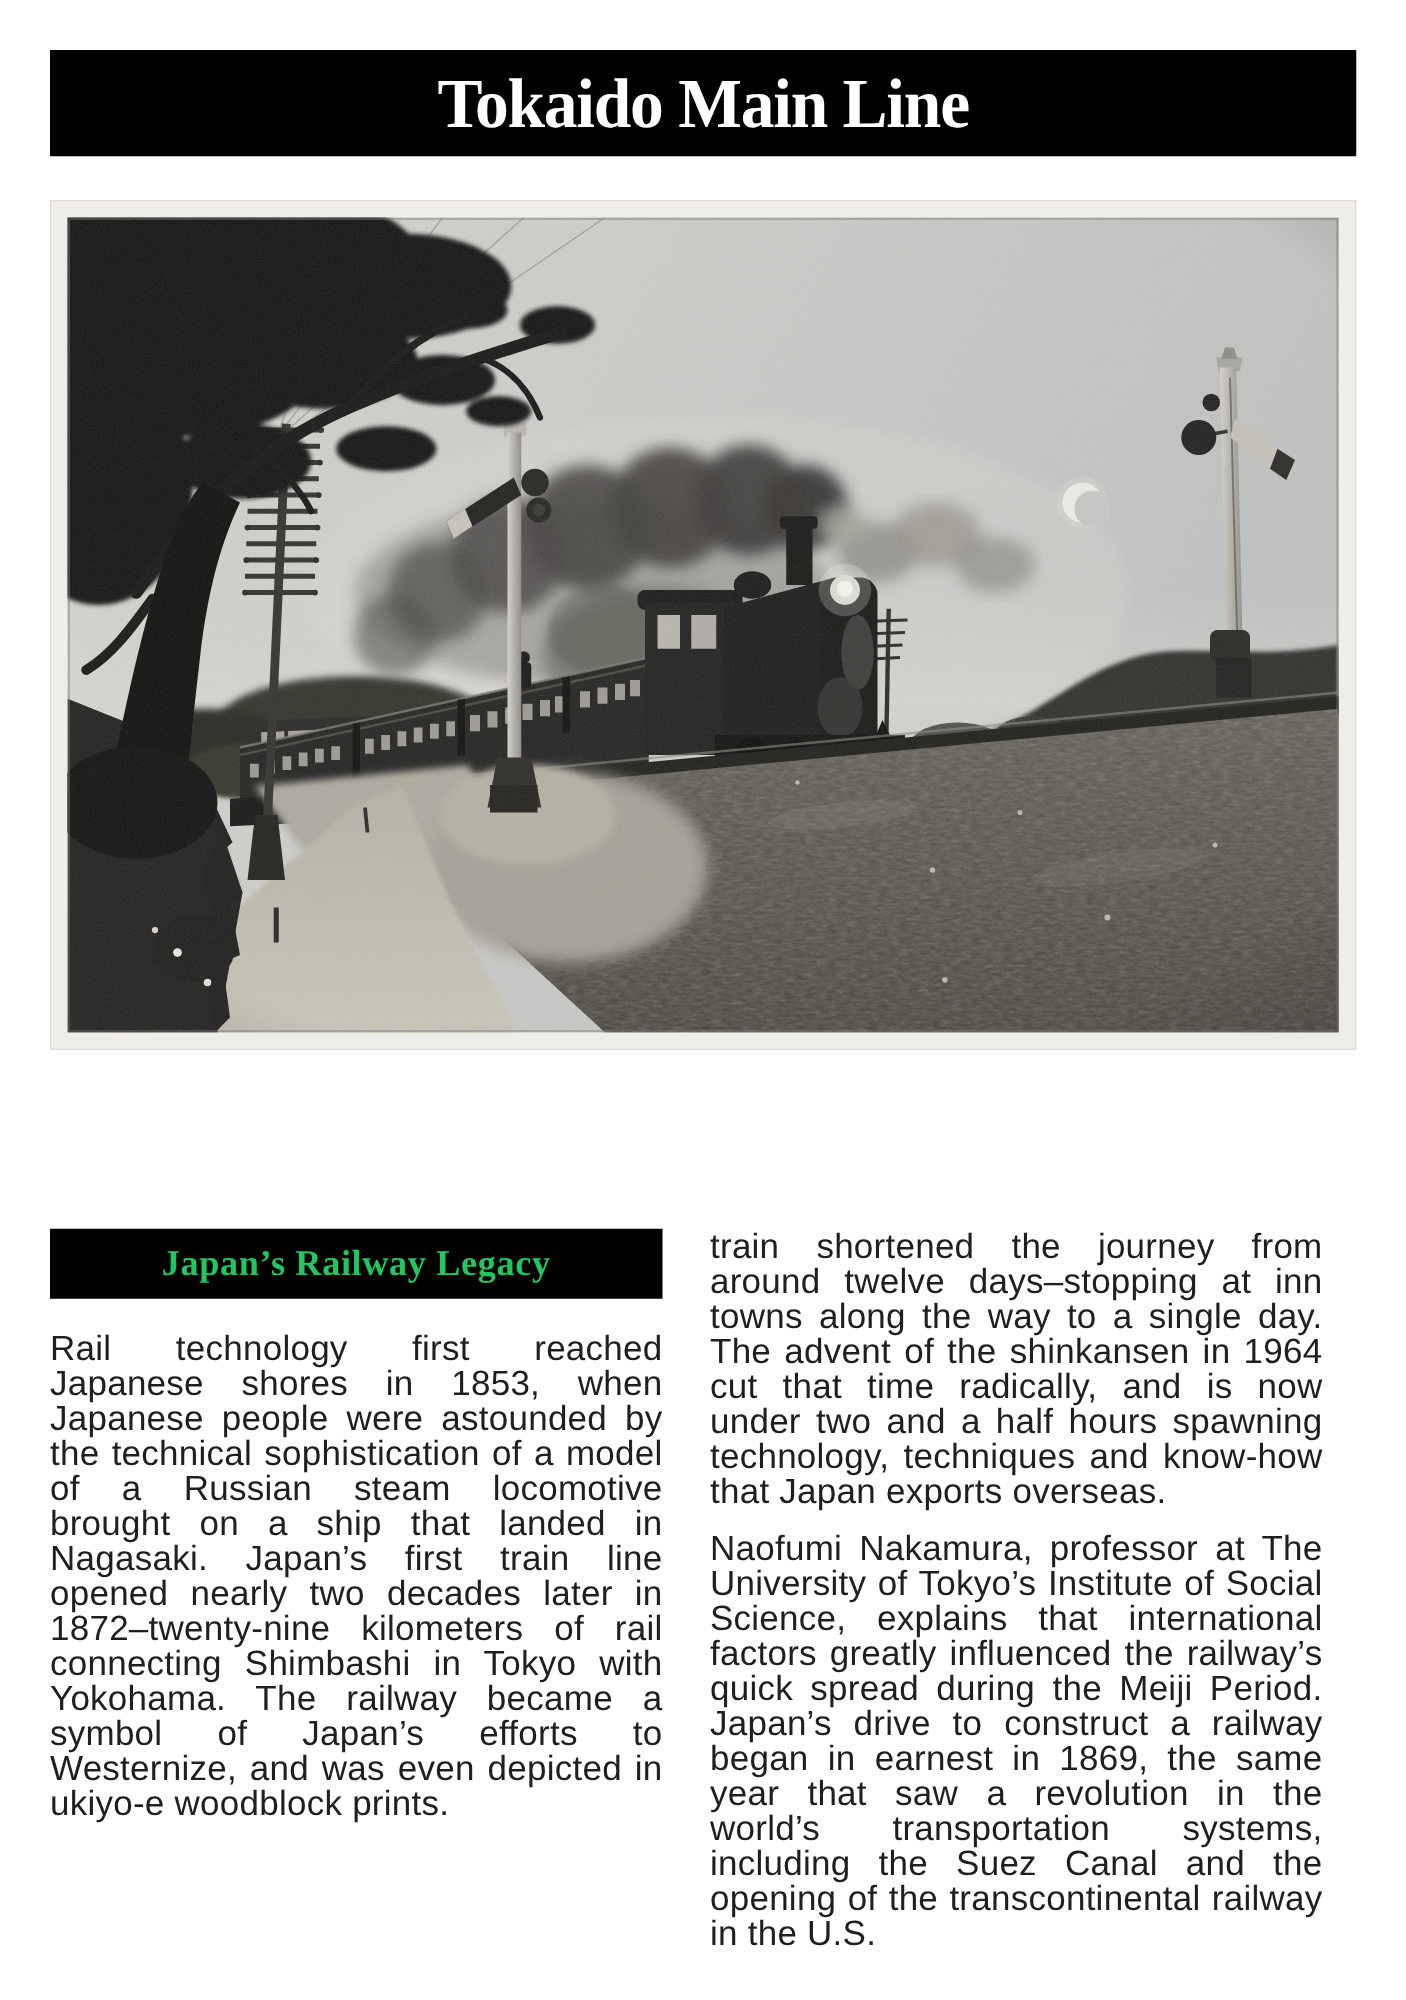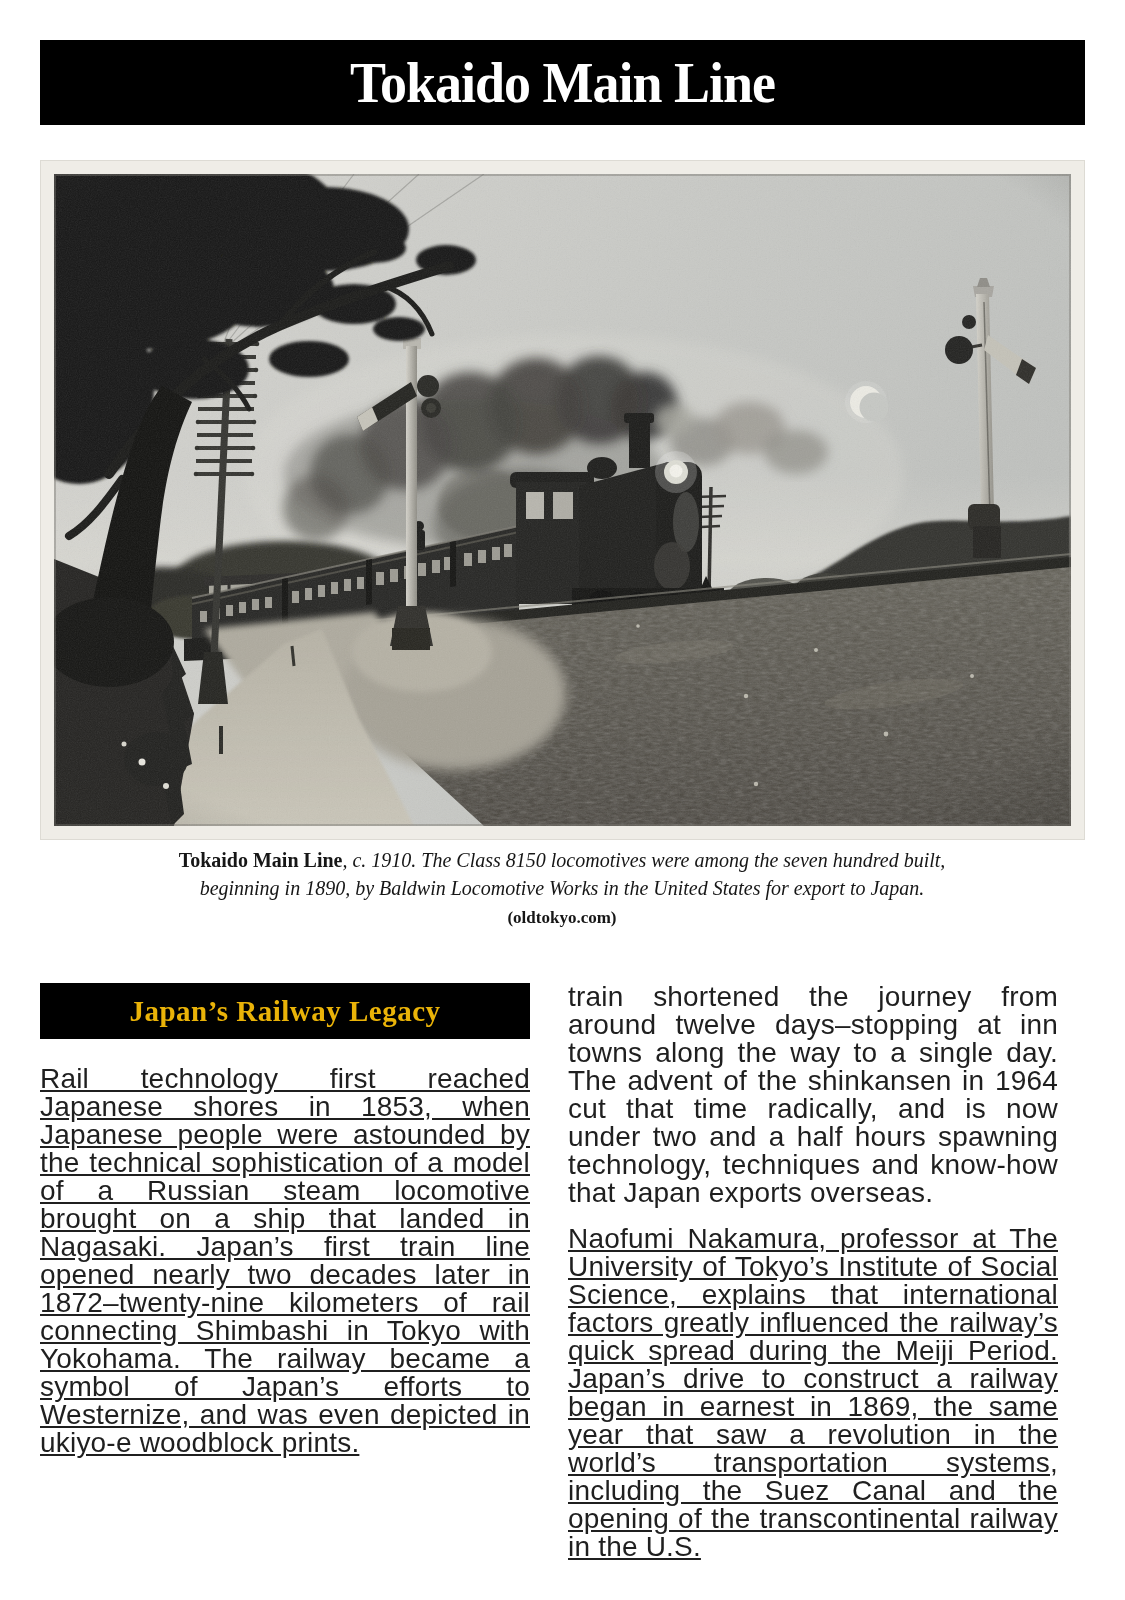--- a/index.html
+++ b/index.html
@@ -44,29 +44,29 @@
   .columns{
     position:absolute;left:40px;top:983px;width:1045px;
     display:flex;gap:38px;align-items:flex-start;
   }
   .col{width:490px;flex:0 0 490px;}
   .section-bar{
     background:#000;height:56px;display:flex;align-items:center;justify-content:center;
     margin-bottom:26px;
   }
   .section-bar h2{
-    margin:0;color:#eab308;font-family:"Liberation Serif", serif;
+    margin:0;color:#22c55e;font-family:"Liberation Serif", serif;
     font-size:29px;font-weight:700;letter-spacing:.5px;
   }
   .col p{
     margin:0 0 18px 0;
     font-size:28px;line-height:28px;letter-spacing:.2px;
     text-align:justify;
   }
-  .col p:last-child{margin-bottom:0;text-decoration:underline;}
+  .col p:last-child{margin-bottom:0;}
   .col p.cont{text-align-last:justify;}
 </style>
 </head>
 <body>
 
 <div class="page">
 
   <div class="title-bar">
     <h1>Tokaido Main Line</h1>
   </div>
@@ -383,23 +383,20 @@
         <rect x="914" y="330" width="32" height="26" rx="6" fill="#2b2a26"></rect>
         <rect x="919" y="352" width="28" height="32" fill="#242320"></rect>
       </g>
 
       <rect x="1" y="1" width="1015" height="650" fill="none" stroke="#77756f" stroke-width="2" opacity="0.45"></rect>
       <rect x="0" y="0" width="1017" height="652" fill="url(#vin)"></rect>
       <rect x="0" y="0" width="1017" height="652" fill="#000" filter="url(#grain)"></rect>
     </svg>
   </div>
 
-  <div class="caption">
-    <span class="lead">Tokaido Main Line</span><span class="body">, c. 1910. The Class 8150 locomotives were among the seven hundred built, beginning in 1890, by Baldwin Locomotive Works in the United States for export to Japan. </span><span class="source">(oldtokyo.com)</span>
-  </div>
 
   <div class="columns">
     <div class="col">
       <div class="section-bar">
         <h2>Japan’s Railway Legacy</h2>
       </div>
       <p>Rail technology first reached Japanese shores in 1853, when Japanese people were astounded by the technical sophistication of a model of a Russian steam locomotive brought on a ship that landed in Nagasaki. Japan’s first train line opened nearly two decades later in 1872–twenty-nine kilometers of rail connecting Shimbashi in Tokyo with Yokohama. The railway became a symbol of Japan’s efforts to Westernize, and was even depicted in ukiyo-e woodblock prints.</p>
     </div>
     <div class="col">
       <p>train shortened the journey from around twelve days–stopping at inn towns along the way to a single day. The advent of the shinkansen in 1964 cut that time radically, and is now under two and a half hours spawning technology, techniques and know-how that Japan exports overseas.</p>

